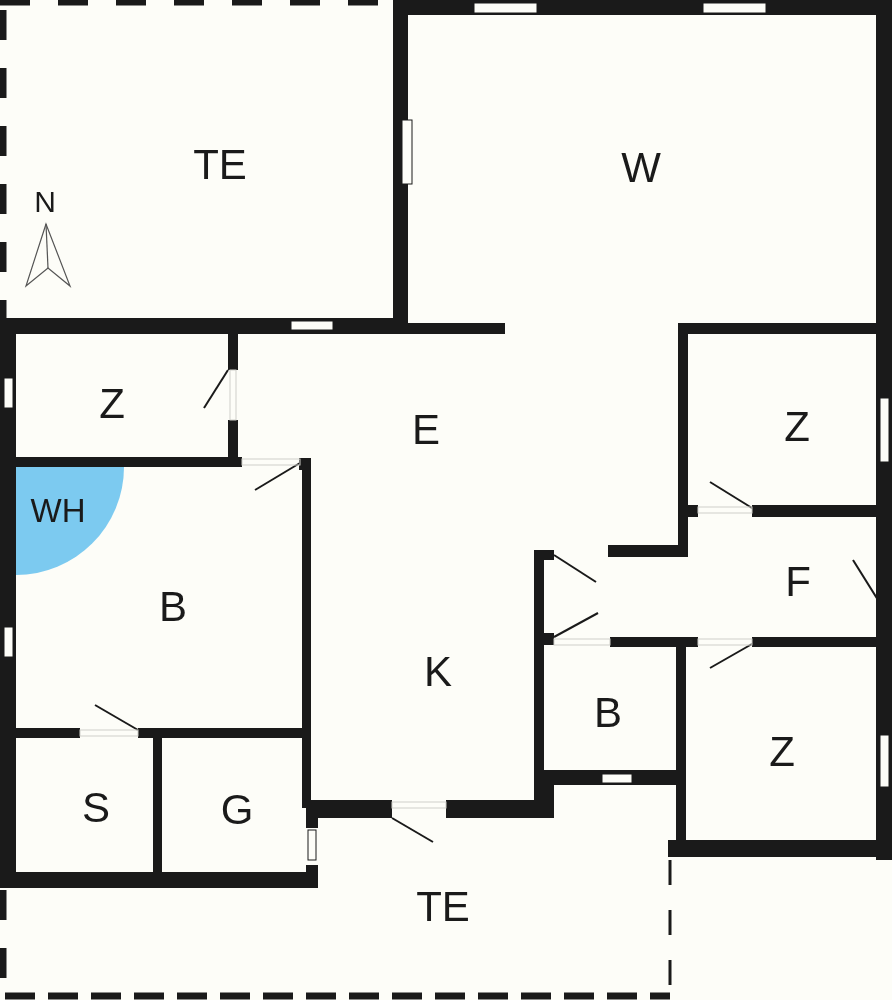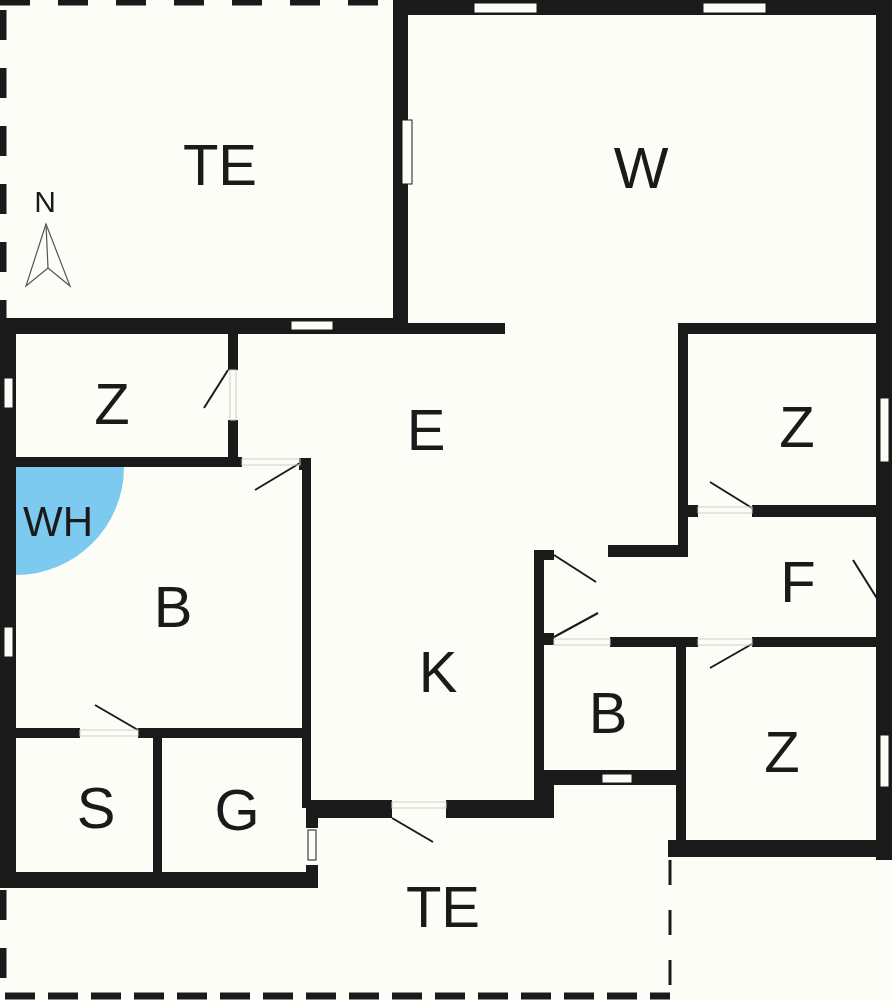--- a/index.html
+++ b/index.html
@@ -1,19 +1,19 @@
 <!DOCTYPE html>
 <html><head>
 <meta charset="utf-8">
 <style>
   html,body{margin:0;padding:0;background:#fdfdf8;}
   body{width:892px;height:1000px;overflow:hidden;position:relative;font-family:"Liberation Sans",sans-serif;}
   svg{position:absolute;left:0;top:0;}
-  .lbl{position:absolute;transform:translate(-50%,-50%);font-size:58px;color:#1a1a1a;line-height:1;white-space:nowrap;}
-  .lbl.wh{font-size:42px;margin-top:12px;}
+  .lbl{position:absolute;transform:translate(-50%,-50%);font-size:42px;color:#1a1a1a;line-height:1;white-space:nowrap;}
+  .lbl.wh{font-size:33px;}
   .lbl.n{font-size:30px;}
 </style>
 </head>
 <body>
 
 <svg width="892" height="1000" viewBox="0 0 892 1000">
 
   <g stroke="#1a1a1a" fill="none">
     <line x1="0" y1="2" x2="400" y2="2" stroke-width="7" stroke-dasharray="30 28"></line>
     <line x1="3" y1="10" x2="3" y2="320" stroke-width="7" stroke-dasharray="30 28"></line>

